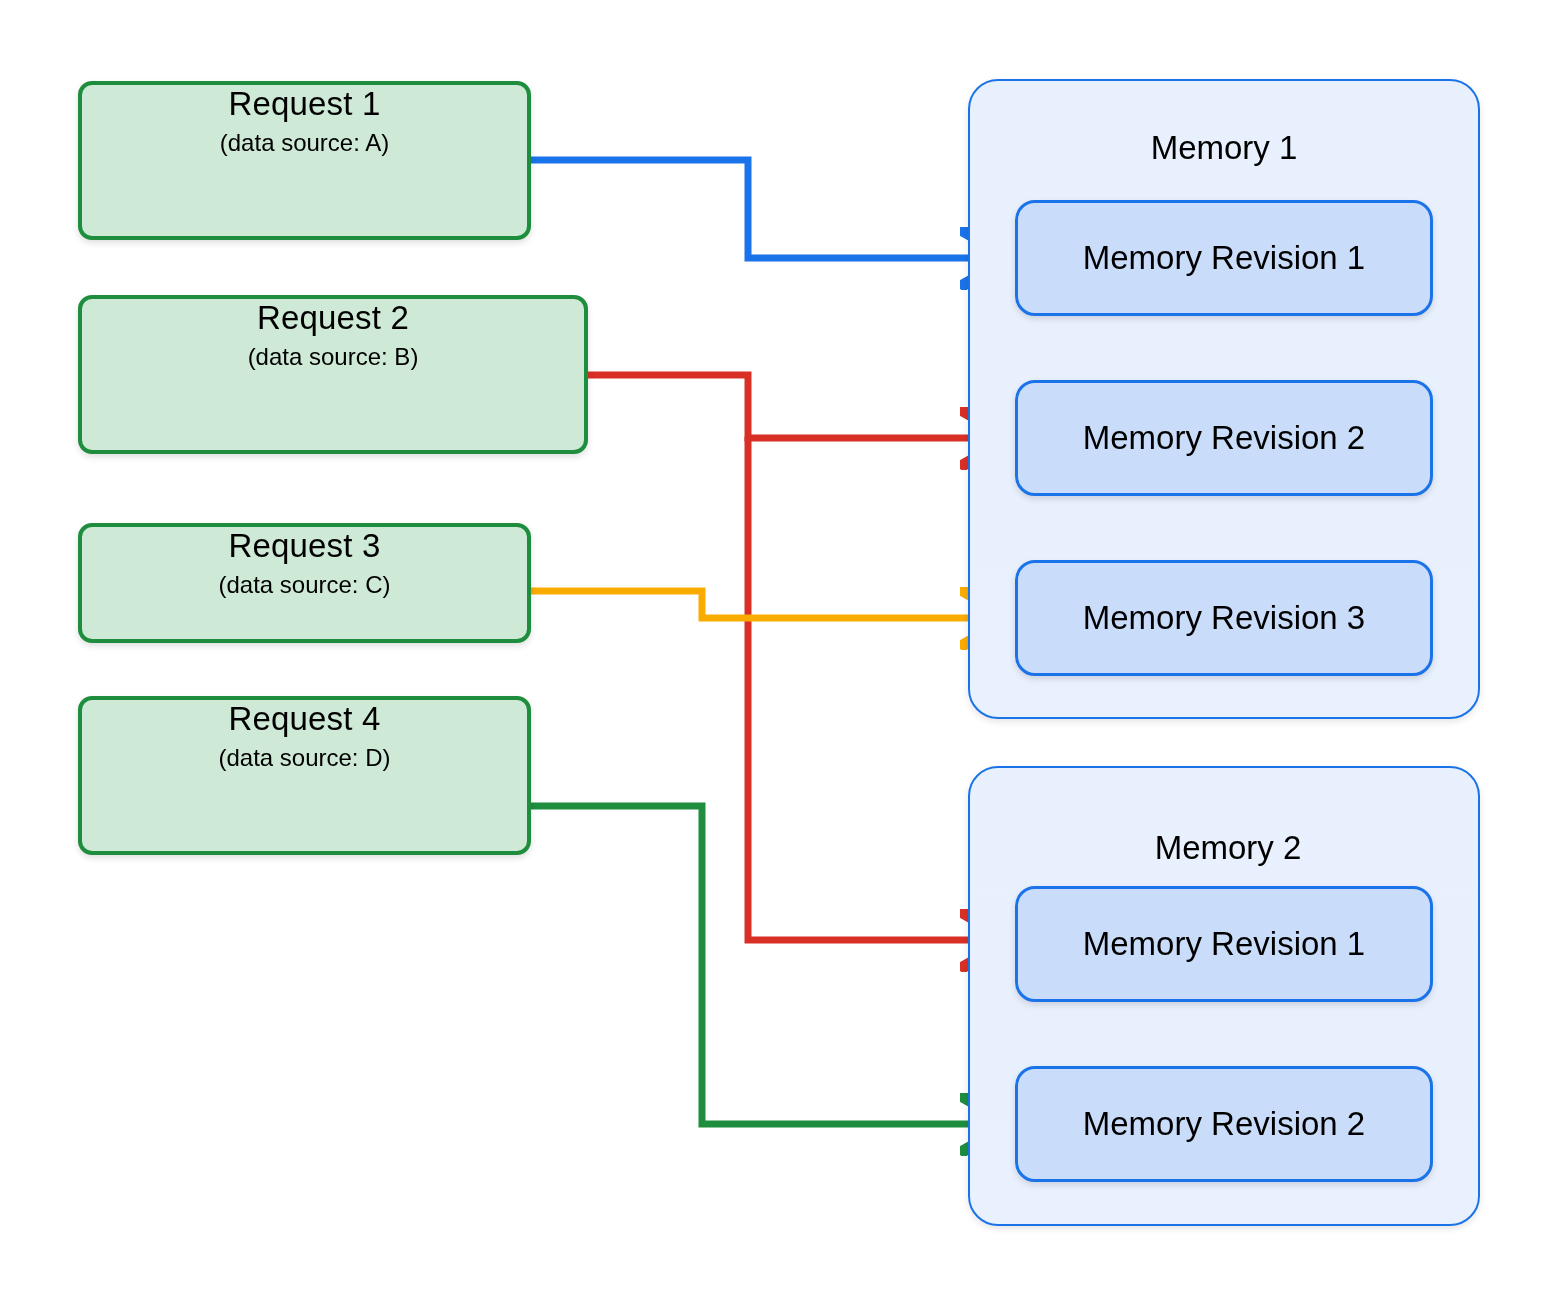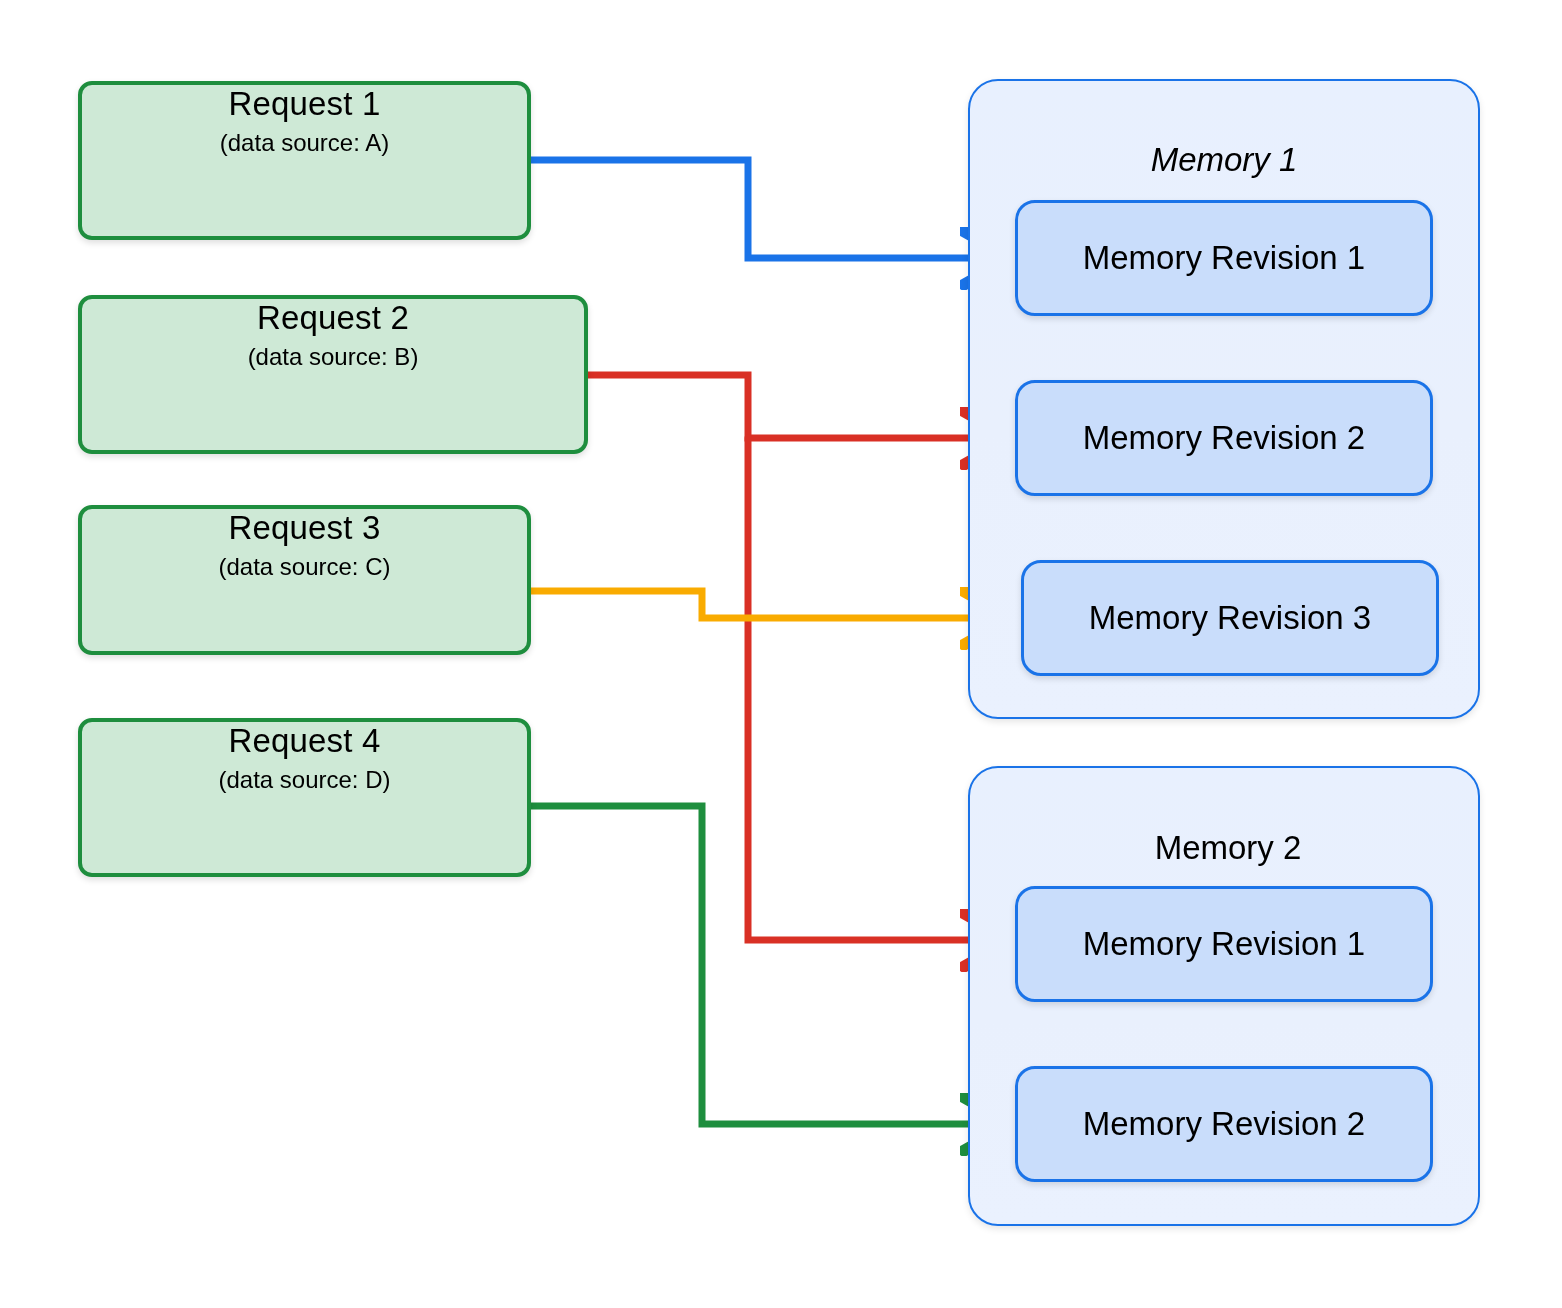--- a/index.html
+++ b/index.html
@@ -128,41 +128,41 @@
   <div class="request-box" style="left:78px; top:81px; width:453px; height:159px;">
     <div class="request-title">Request 1</div>
     <div class="request-sub">(data source: A)</div>
   </div>
 
   <div class="request-box" style="left:78px; top:295px; width:510px; height:159px;">
     <div class="request-title">Request 2</div>
     <div class="request-sub">(data source: B)</div>
   </div>
 
-  <div class="request-box" style="left:78px; top:505px; width:453px; height:150px;">
+  <div class="request-box" style="left:78px; top:523px; width:453px; height:120px;">
     <div class="request-title">Request 3</div>
     <div class="request-sub">(data source: C)</div>
   </div>
 
-  <div class="request-box" style="left:78px; top:718px; width:453px; height:159px;">
+  <div class="request-box" style="left:78px; top:696px; width:453px; height:159px;">
     <div class="request-title">Request 4</div>
     <div class="request-sub">(data source: D)</div>
   </div>
 
   <div class="memory-container" style="left:968px; top:79px; width:512px; height:640px;">
-    <div class="memory-title" style="top:60px;font-style:italic;">Memory 1</div>
+    <div class="memory-title" style="top:48px;">Memory 1</div>
   </div>
 
   <div class="revision-box" style="left:1015px; top:200px; width:418px; height:116px;">
     <span>Memory Revision 1</span>
   </div>
   <div class="revision-box" style="left:1015px; top:380px; width:418px; height:116px;">
     <span>Memory Revision 2</span>
   </div>
-  <div class="revision-box" style="left:1015px; top:560px; width:418px; height:116px;margin-left:6px;">
+  <div class="revision-box" style="left:1015px; top:560px; width:418px; height:116px;">
     <span>Memory Revision 3</span>
   </div>
 
   <div class="memory-container" style="left:968px; top:766px; width:512px; height:460px;">
     <div class="memory-title" style="top:61px;margin-left:8px;">Memory 2</div>
   </div>
 
   <div class="revision-box" style="left:1015px; top:886px; width:418px; height:116px;">
     <span>Memory Revision 1</span>
   </div>

